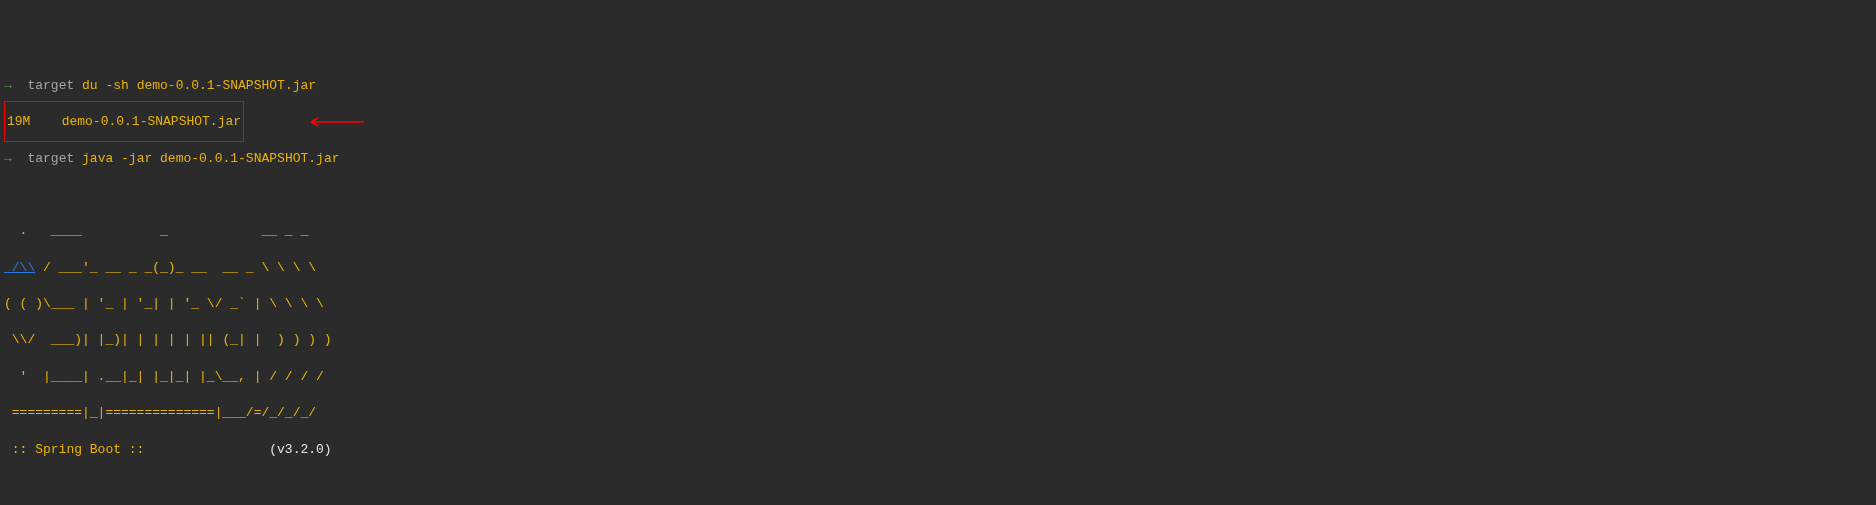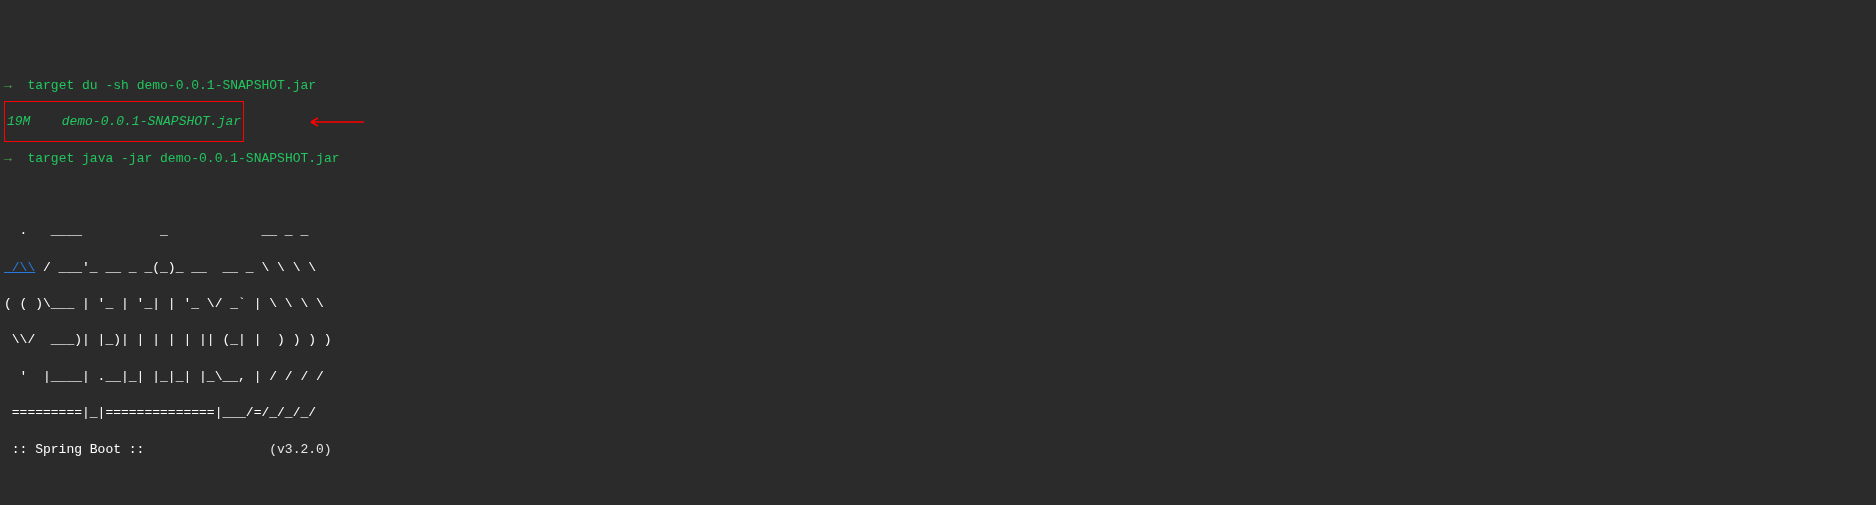--- a/index.html
+++ b/index.html
@@ -14,36 +14,35 @@
       font-size: 13px;
       line-height: 1.4;
       padding: 4px;
       white-space: pre;
       overflow-x: auto;
     }
     .prompt-arrow {
       color: #4caf50;
     }
     .path-green {
-      color: #22c55e;
+      color: #a3a3a3;
     }
     .cmd-text {
-      color: #22c55e;
+      color: #eab308;
     }
     .highlight-box {
       border: 1px solid #ff0000;
       padding: 12px 2px;
-      font-style: italic;
     }
     .link-path {
       color: #287bde;
       text-decoration: underline;
     }
     .banner {
-      color: #ffffff;
+      color: #eab308;
     }
     .banner-version {
       color: #e5e5e5;
     }
     .line {
       display: block;
     }
     svg.arrow {
       display: inline-block;
       vertical-align: middle;

